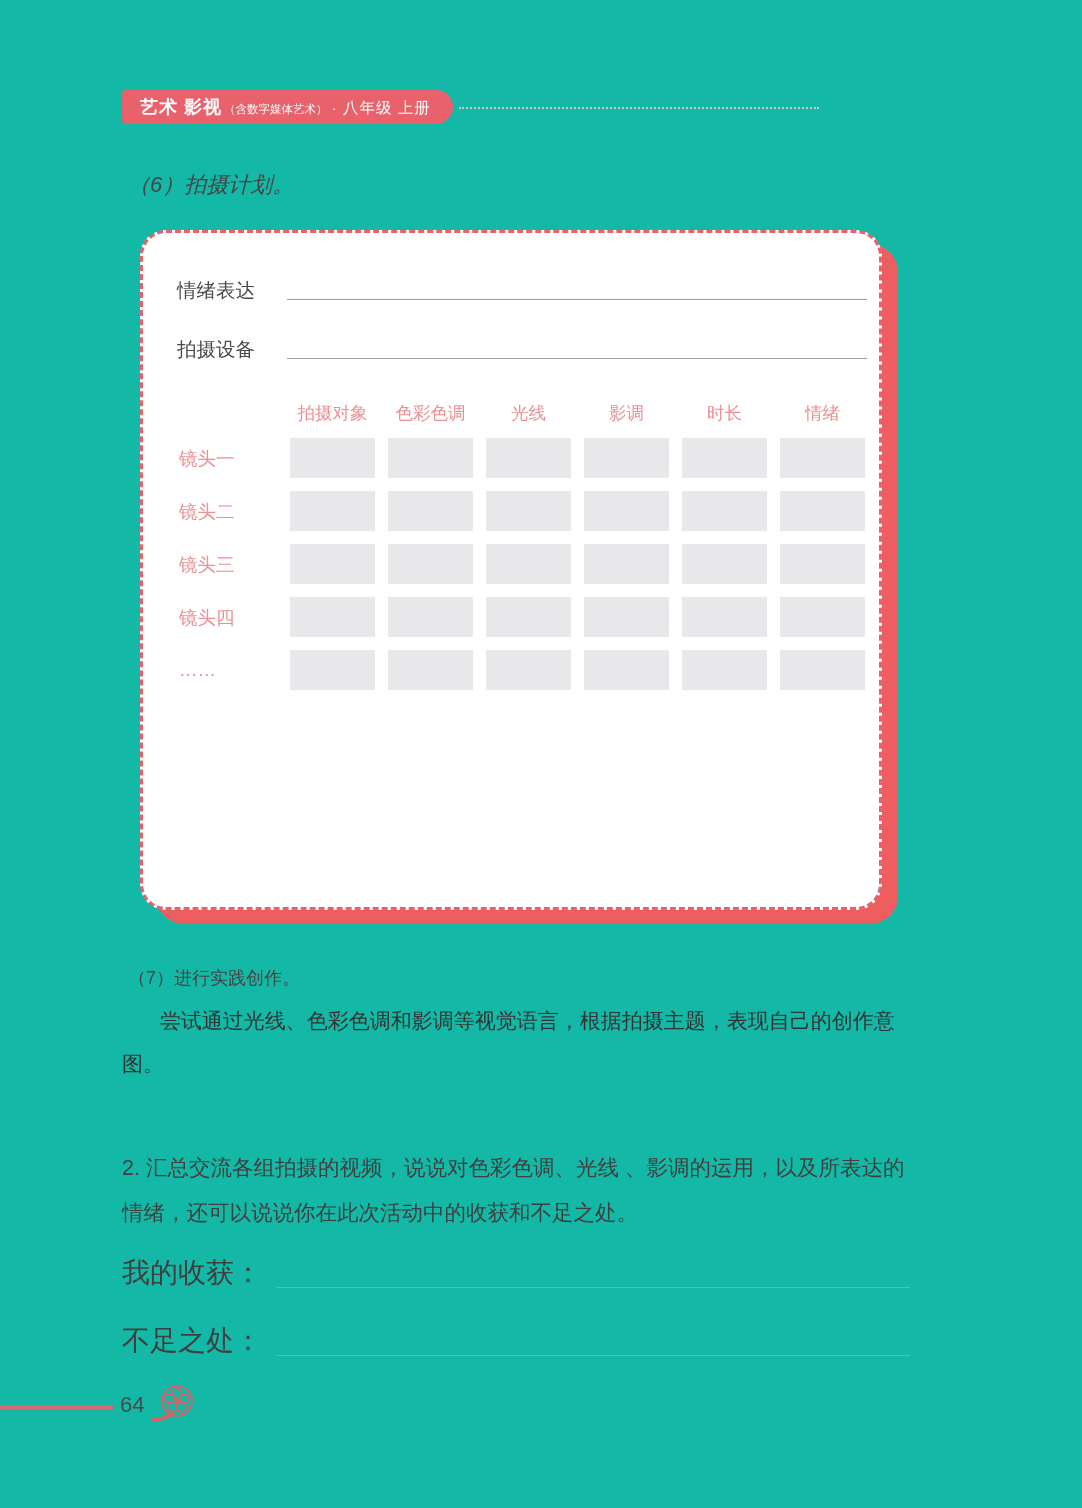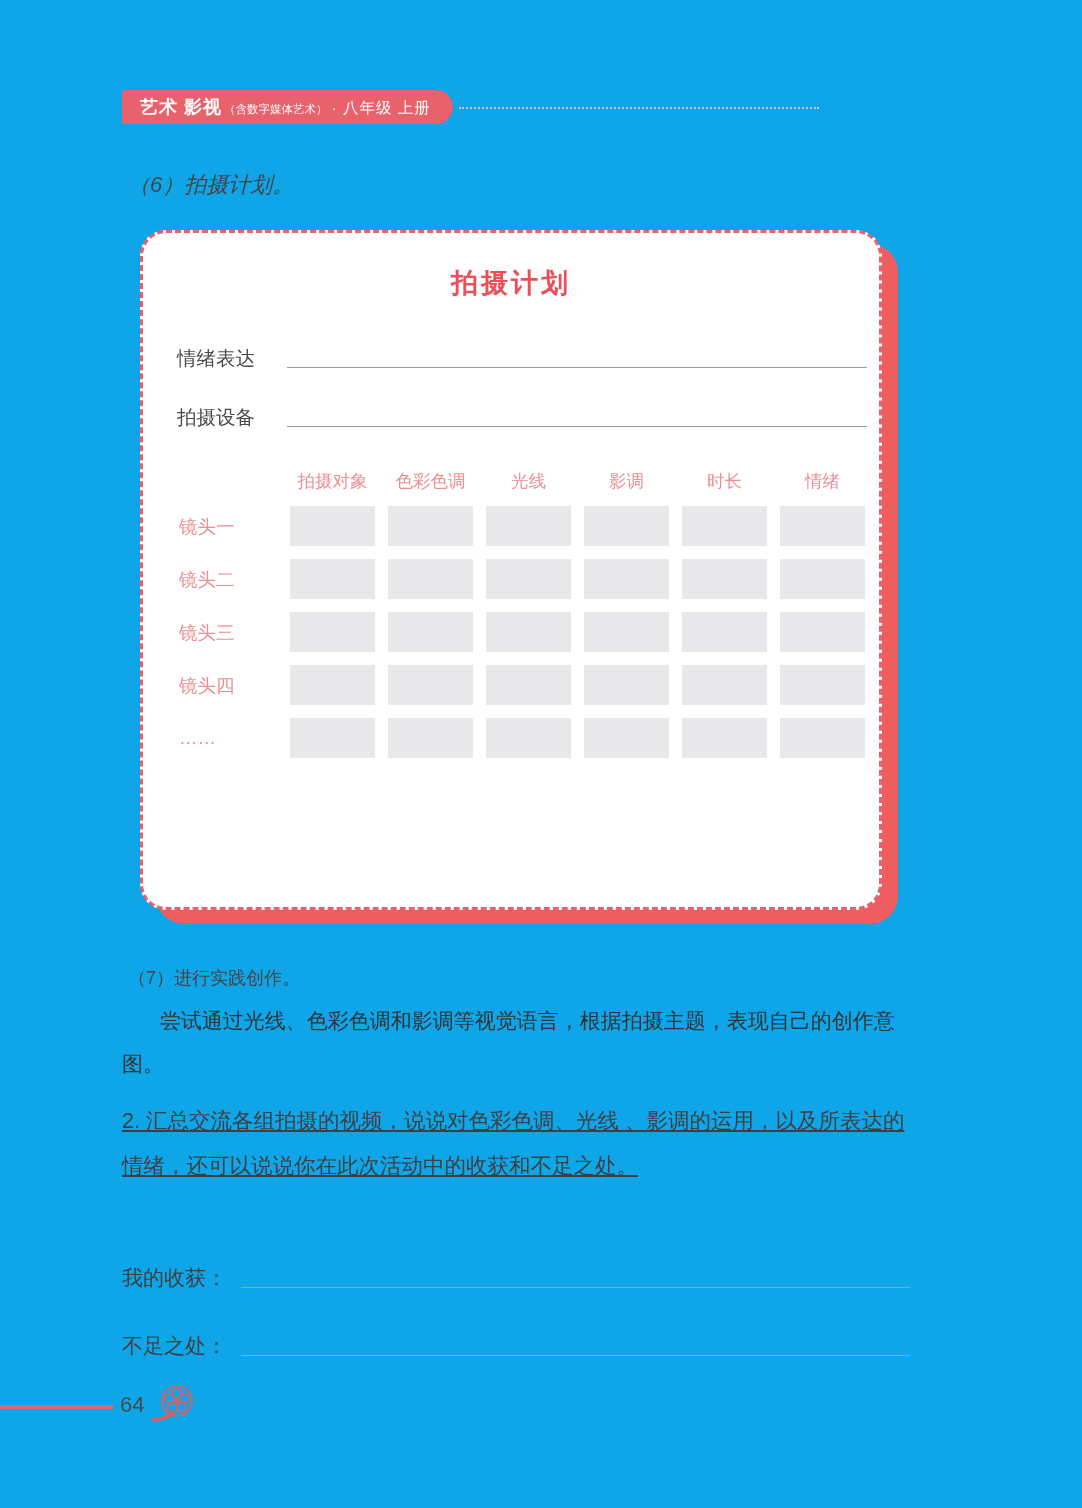--- a/index.html
+++ b/index.html
@@ -1,18 +1,18 @@
 <!DOCTYPE html>
 <html><head>
 <meta charset="utf-8">
 <style>
   * { margin:0; padding:0; box-sizing:border-box; }
   html,body { background:#ffffff; }
   .page {
-    position:relative; width:1082px; height:1508px; background:#0ea5e9;
+    position:relative; width:1082px; height:1508px; background:#14b8a6;
     font-family:"Liberation Sans", sans-serif; color:#3e3e3e; overflow:hidden;
   }
 
   
   .header { position:absolute; left:0; top:90px; width:100%; height:34px; display:flex; align-items:center; }
   .badge {
     margin-left:122px; height:34px; background:#e9616b; color:#ffffff;
     border-radius:4px 17px 17px 4px; display:flex; align-items:baseline;
     padding:0 22px 0 18px; line-height:34px; white-space:nowrap;
   }
@@ -23,22 +23,22 @@
 
   
   .s6-heading { position:absolute; left:128px; top:170px; font-size:22px; color:#454545;font-style:italic; }
   .s7-heading { position:absolute; left:128px; top:966px; font-size:18px; color:#454545; }
   .s7-para {
     position:absolute; left:122px; top:1000px; width:790px;
     font-family:"DejaVu Serif", serif; font-size:21px; line-height:43px;
     color:#333333; text-indent:1.8em;
   }
   .task2 {
-    position:absolute; left:122px; top:1099px; width:792px;
-    font-size:21.5px; line-height:45px; color:#3f3f3f;text-decoration:underline;
+    position:absolute; left:122px; top:1146px; width:792px;
+    font-size:21.5px; line-height:45px; color:#3f3f3f;
   }
 
   
   .card-wrap { position:absolute; left:140px; top:230px; width:742px; height:680px; }
   .card-shadow { position:absolute; left:16px; top:14px; width:742px; height:680px; background:#ee5d60; border-radius:28px; }
   .card {
     position:absolute; left:0; top:0; width:742px; height:680px; background:#ffffff;
     border:3px dashed #e9616b; border-radius:26px;
   }
   .card-title { text-align:center; margin-top:32px; font-size:27px; font-weight:bold; color:#ea5058; letter-spacing:3px; }
@@ -55,21 +55,21 @@
     gap:13px;
   }
   .th { font-size:17.5px; color:#ec8f93; text-align:center; white-space:nowrap; }
   .rl { font-size:18.5px; color:#ec8f93; padding-left:2px; white-space:nowrap; }
   .cell { height:40px; background:#e8e8ea; }
 
   
   .fill-row { position:absolute; left:122px; width:788px; display:flex; align-items:flex-end; height:30px; }
   .fill-gain  { top:1262px; }
   .fill-short { top:1330px; }
-  .fill-label { font-size:21px; color:#3f3f3f; white-space:nowrap;font-family:Liberation Serif, serif; }
+  .fill-label { font-size:28px; color:#3f3f3f; white-space:nowrap;font-family:Liberation Serif, serif; }
   .fill-line  { flex:1; margin-left:14px; border-bottom:1px solid #9e9e9e; position:relative; top:-4px; }
 
   
   .footer { position:absolute; left:0; top:1380px; width:100%; height:52px; }
   .foot-bar { position:absolute; left:0; top:25px; width:113px; height:4px; background:#de686c; }
   .foot-num { position:absolute; left:120px; top:12px; font-size:22px; color:#4a4a4a; }
   .foot-icon { position:absolute; left:152px; top:2px; }
 </style>
 </head>
 <body>
@@ -83,21 +83,20 @@
       <span class="badge-rest">· 八年级 上册</span>
     </div>
     <div class="header-dots"></div>
   </div>
 
   <div class="s6-heading">（6）拍摄计划。</div>
 
   <div class="card-wrap">
     <div class="card-shadow"></div>
     <div class="card">
-      <div class="card-title">拍摄计划</div>
 
       <div class="fields">
         <div class="field">
           <span class="field-label">情绪表达</span>
           <div class="fline"></div>
         </div>
         <div class="field">
           <span class="field-label">拍摄设备</span>
           <div class="fline"></div>
         </div>

